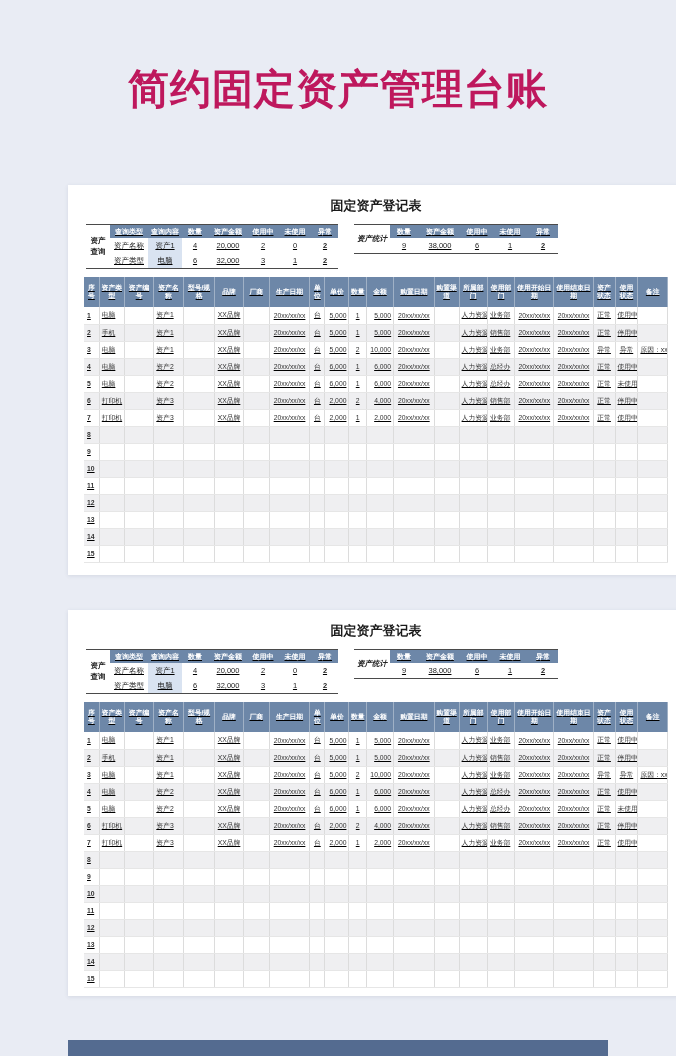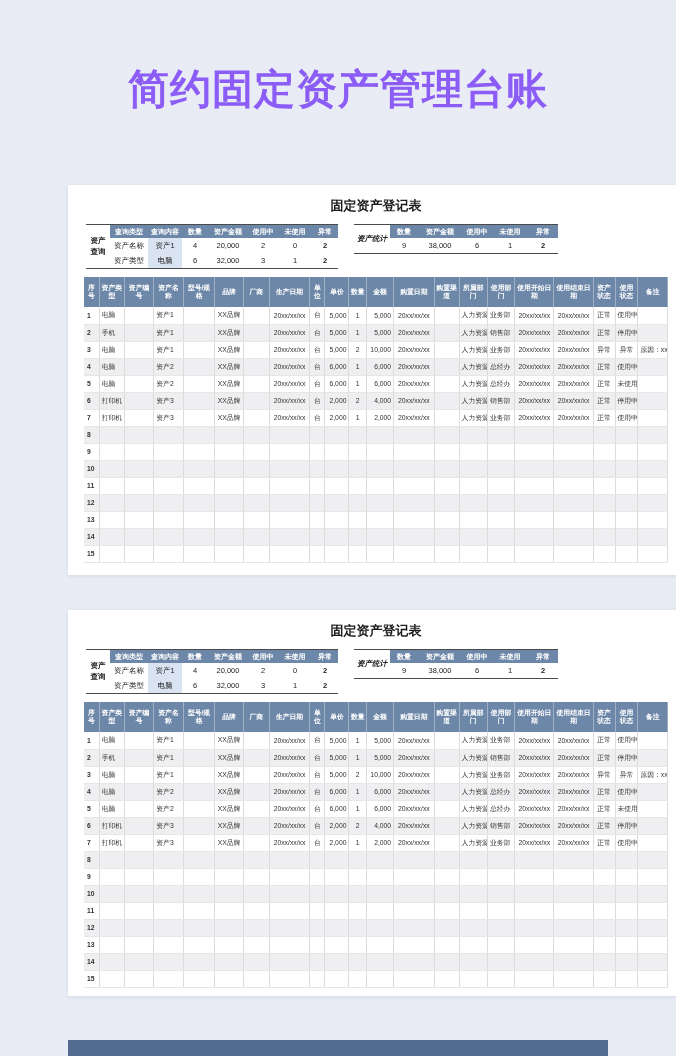--- a/index.html
+++ b/index.html
@@ -1,38 +1,38 @@
 <!DOCTYPE html>
 <html><head>
 <meta charset="utf-8">
 <style>
   * { margin:0; padding:0; box-sizing:border-box; }
   html,body { width:676px; height:1056px; overflow:hidden;
     font-family:"Liberation Sans","DejaVu Sans",sans-serif; }
   body { background:#e9ecf4; position:relative; }
 
   .hero { padding-top:62px; text-align:center; }
-  .hero h1 { font-size:41px; font-weight:bold; color:#8b5cf6; letter-spacing:1px; }
+  .hero h1 { font-size:41px; font-weight:bold; color:#be185d; letter-spacing:1px; }
   .hero p  { font-size:22px; color:#4f4f4f; margin-top:12px; }
 
   .sheet-card { position:absolute; left:68px; width:616px; background:#ffffff;
     box-shadow:0 1px 4px rgba(60,70,110,0.12); padding:10px 16px 8px 16px; }
   #sheet-1 { top:185px; height:390px; }
   #sheet-2 { top:610px; height:386px; }
 
   .sheet-title { text-align:center; font-size:13px; font-weight:bold; color:#1a1a1a; margin:2px 0 9px; }
 
   .query-region { display:flex; align-items:flex-start; gap:16px; margin:0 0 8px 2px; }
   .query-block { display:flex; border-top:1.5px solid #4a4a4a; border-bottom:1.5px solid #4a4a4a;justify-content:center; }
   .side-label { font-size:7.5px; font-weight:bold; color:#222; display:flex; align-items:center;
     justify-content:center; text-align:center; padding:0 3px; line-height:1.35; }
   .q-label { width:24px; }
   .s-label { width:36px;font-style:italic; }
 
-  table { border-collapse:collapse; table-layout:fixed; }
+  table { border-collapse:collapse; table-layout:fixed;text-decoration:underline; }
   .query-table th, .stats-table th { background:#6d87a8; color:#fff; font-size:7px;
     font-weight:bold; height:13px; padding:1px 2px; white-space:nowrap; overflow:hidden; }
   .query-table td, .stats-table td { font-size:7.5px; color:#222; text-align:center;
     height:15px; padding:1px 2px; white-space:nowrap; overflow:hidden; }
   .query-table col.c0{width:38px}.query-table col.c1{width:34px}.query-table col.c2{width:26px}
   .query-table col.c3{width:40px}.query-table col.c4{width:30px}.query-table col.c5{width:34px}
   .query-table col.c6{width:26px}
   .stats-table col.c0{width:28px}.stats-table col.c1{width:44px}.stats-table col.c2{width:30px}
   .stats-table col.c3{width:36px}.stats-table col.c4{width:30px}
   .input-cell { background:#d9e3f1; }

